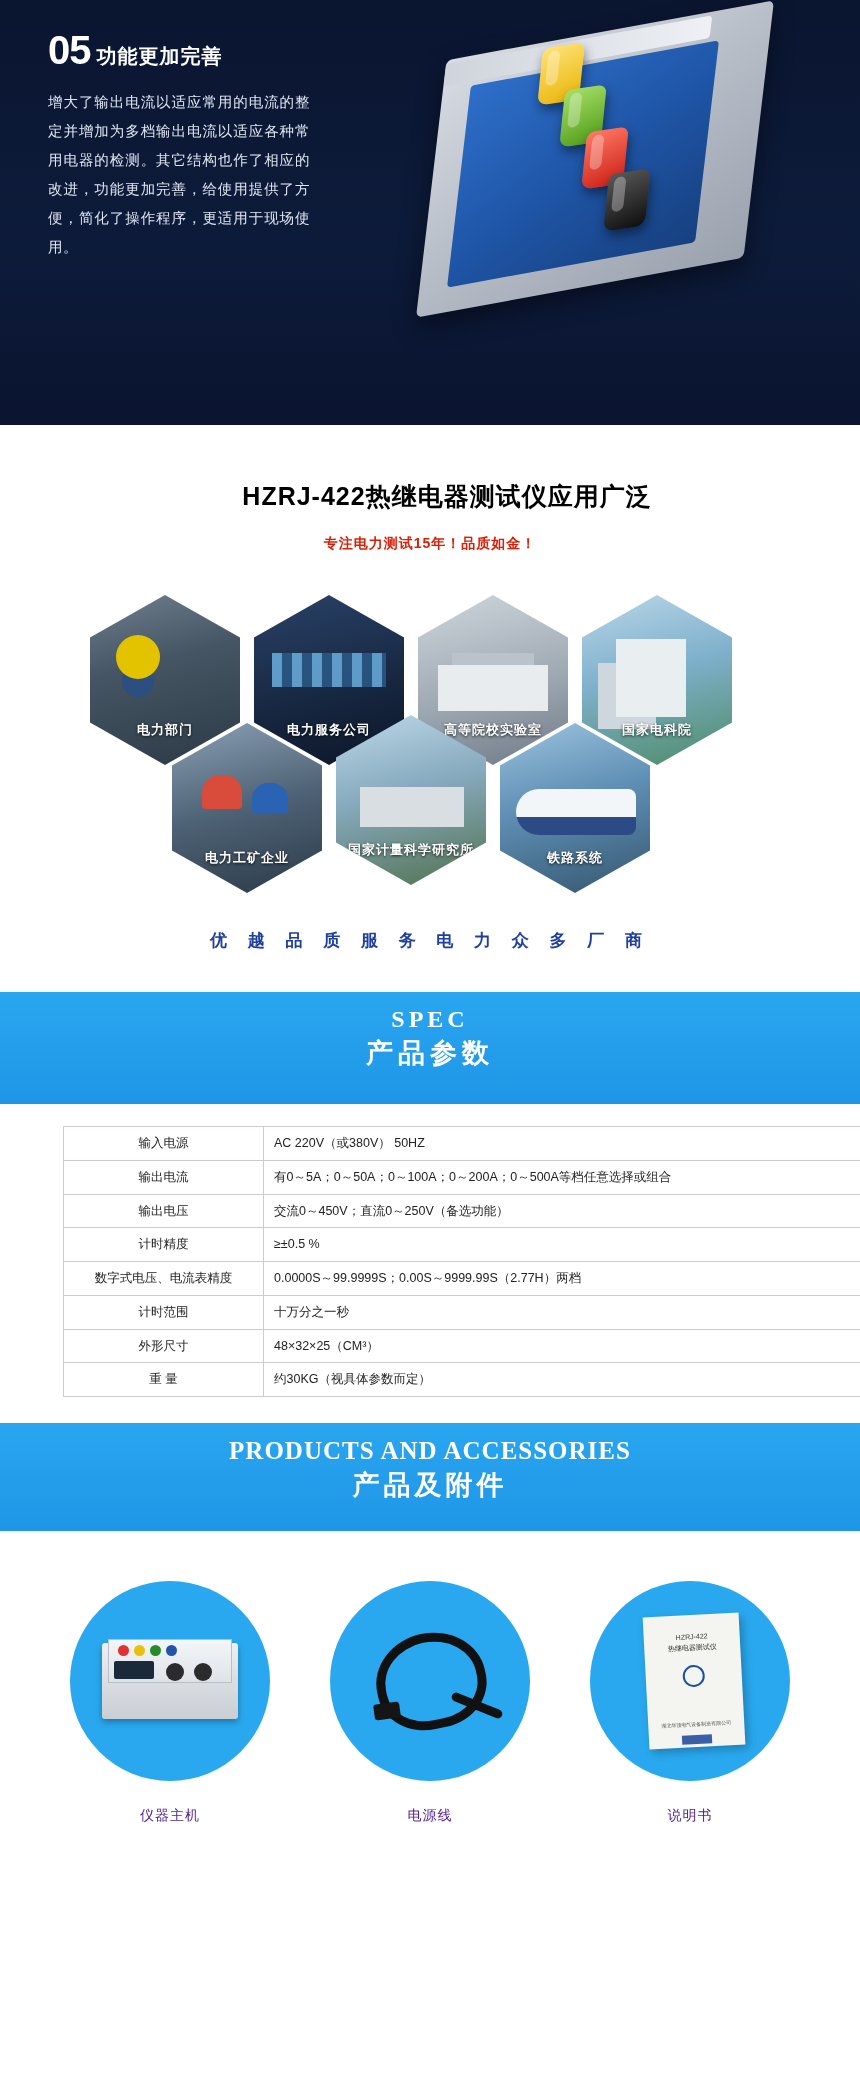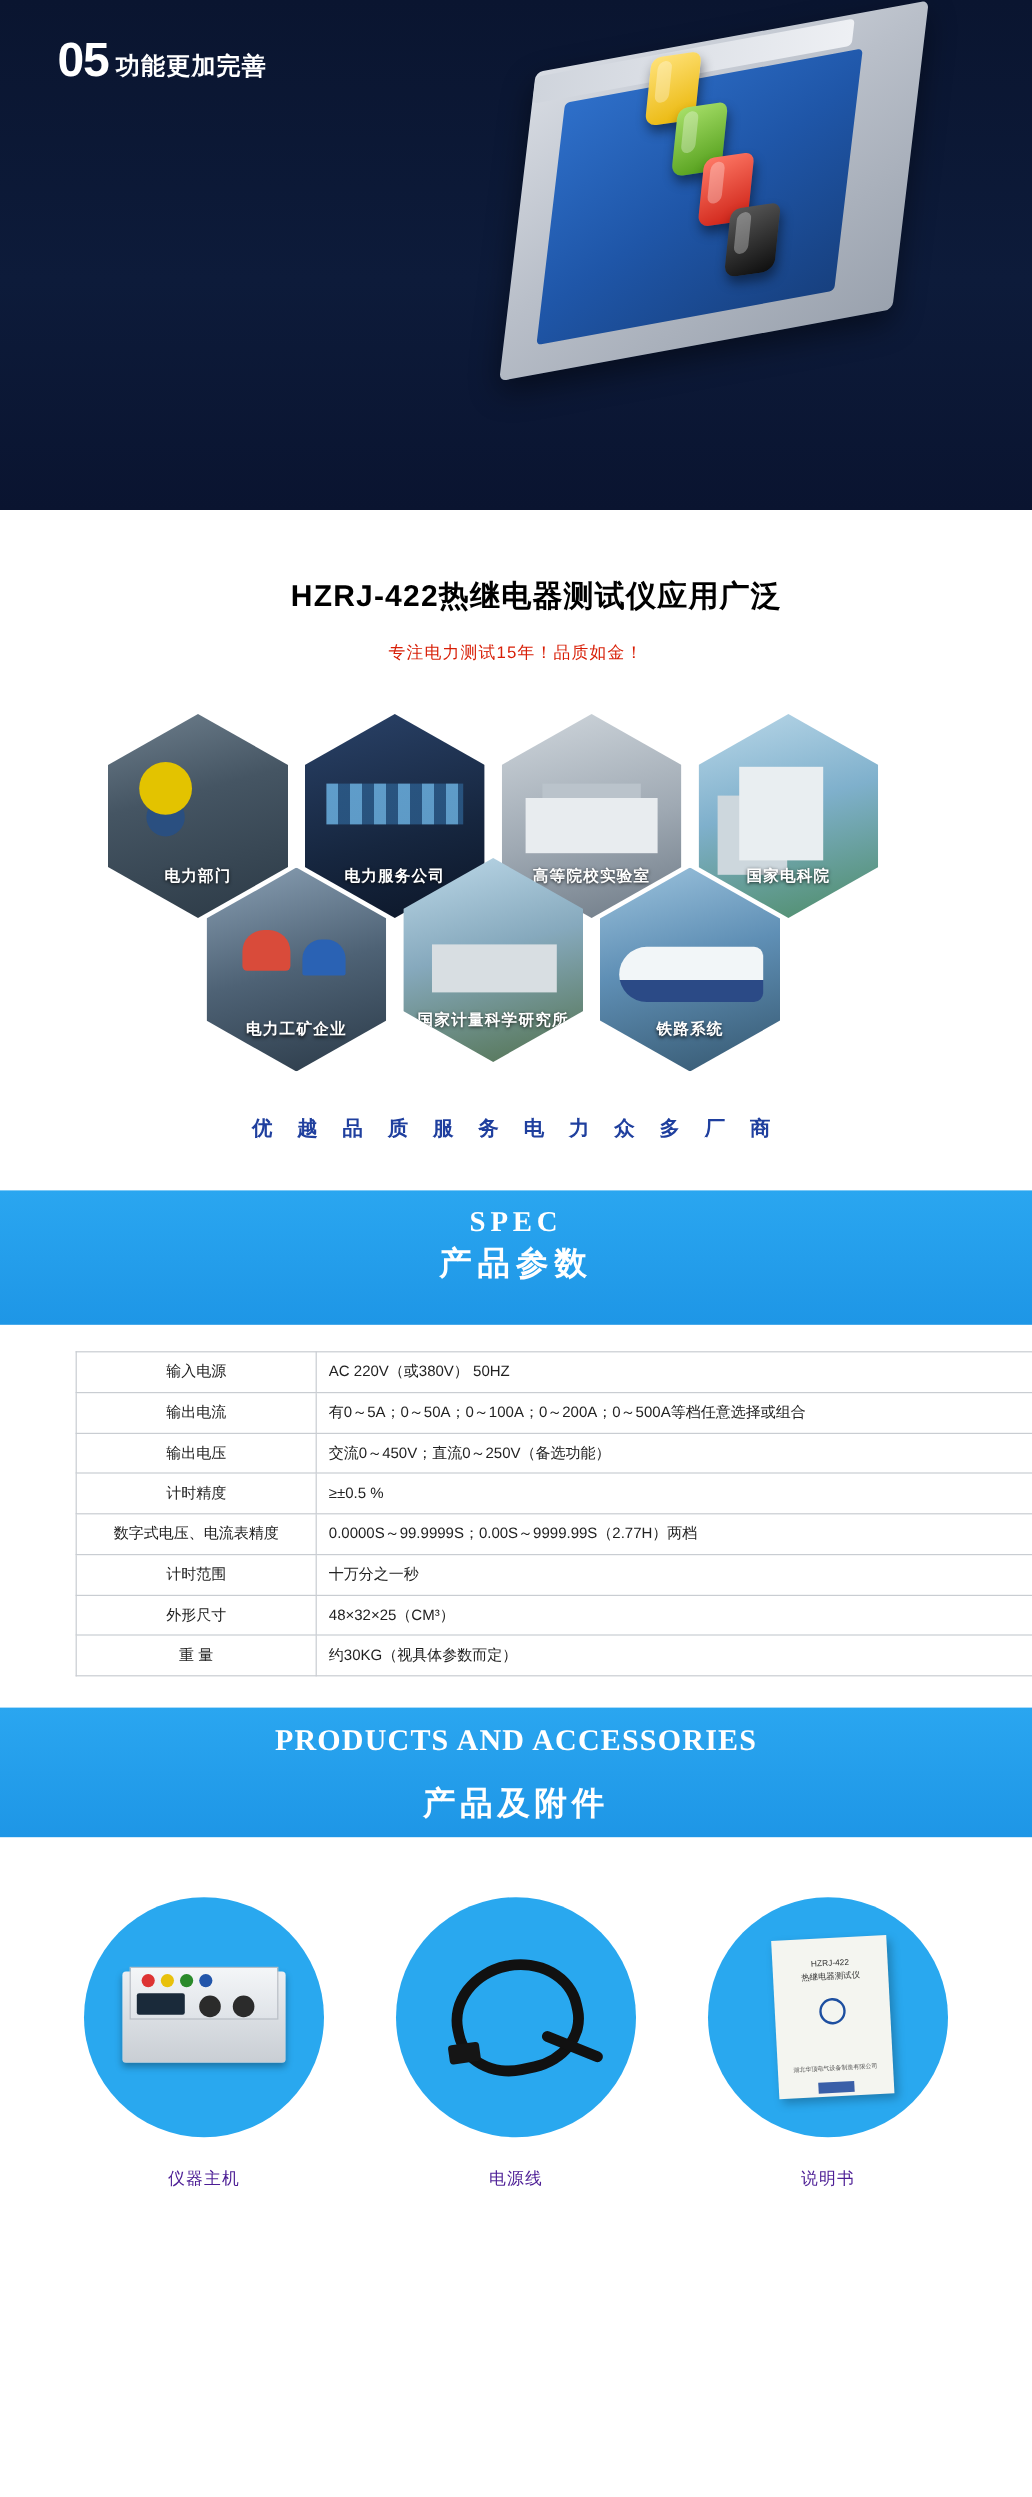--- a/index.html
+++ b/index.html
@@ -129,21 +129,21 @@
     font-size: 25px;
     color: #000000;
     font-weight: bold;
     letter-spacing: 1px;
     margin-left: 34px;
   }
   .apps-sub {
     text-align: center;
     font-size: 14px;
     color: #d81e06;
-    font-weight: normal;
+    font-weight: bold;
     margin-top: 22px;
     letter-spacing: 1px;
   }
   .hexwrap {
     position: relative;
     width: 680px;
     margin: 42px auto 0;
     height: 290px;
   }
   .hex {
@@ -244,21 +244,21 @@
   .prod-en {
     font-size: 25px;
     font-weight: bold;
     letter-spacing: 1px;
     font-family: "Liberation Serif", serif;
   }
   .prod-cn {
     font-size: 27px;
     font-weight: bold;
     letter-spacing: 4px;
-    margin-top: 20px;
+    margin-top: 2px;
   }
   .prod-row {
     display: flex;
     justify-content: space-around;
     align-items: flex-start;
     padding: 50px 40px 0;
   }
   .prod-cell { width: 230px; text-align: center; }
   .circle {
     width: 200px;
@@ -336,20 +336,21 @@
 <body>
 
 <div class="page">
 
   <section class="hero">
     <div class="hero-inner">
       <div class="hero-head">
         <div class="hero-num">05</div>
         <div class="hero-title">功能更加完善</div>
       </div>
+      <div class="hero-body">增大了输出电流以适应常用的电流的整定并增加为多档输出电流以适应各种常用电器的检测。其它结构也作了相应的改进，功能更加完善，给使用提供了方便，简化了操作程序，更适用于现场使用。</div>
     </div>
 
     <div class="device-photo">
       <div class="dev-plate"></div>
       <div class="dev-strip"></div>
       <div class="dev-panel"></div>
       <div class="knob k1"></div>
       <div class="knob k2"></div>
       <div class="knob k3"></div>
       <div class="knob k4"></div>

